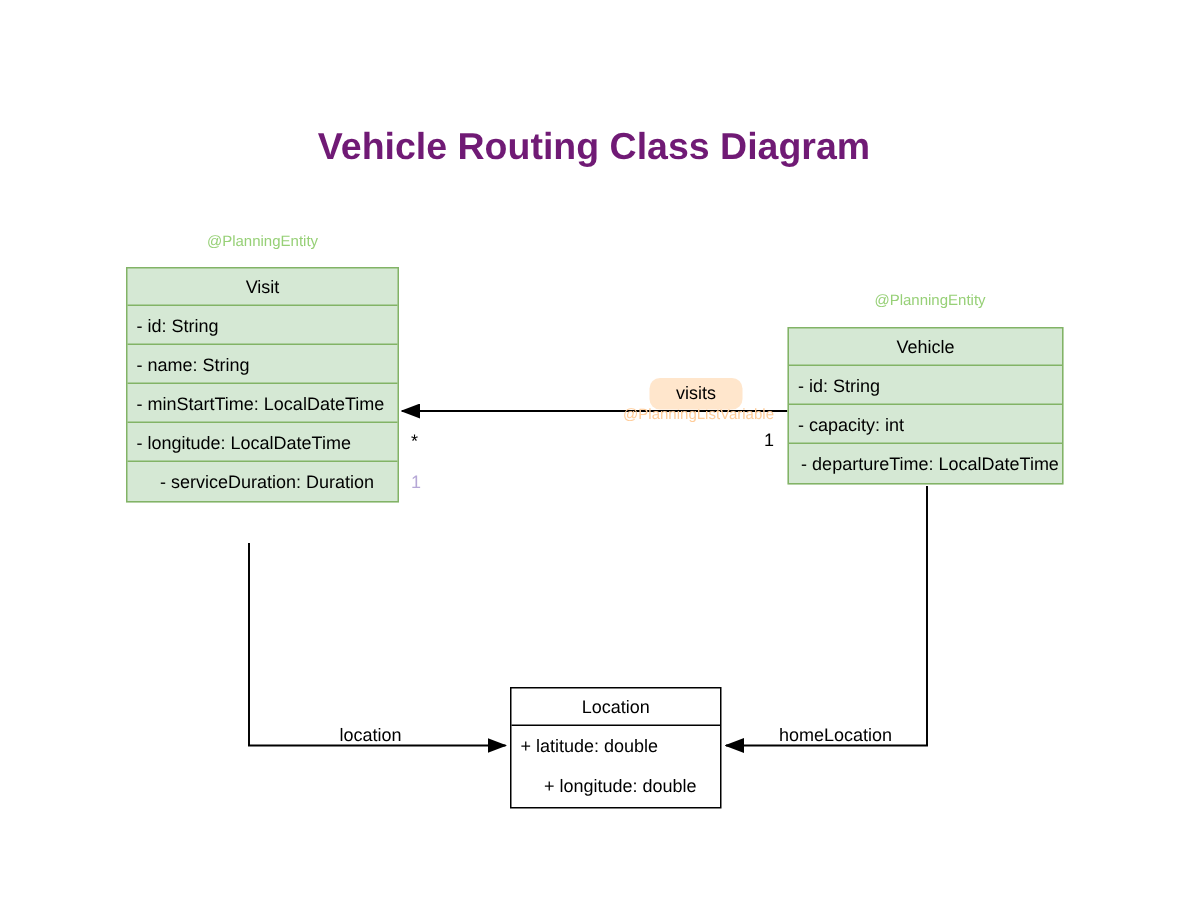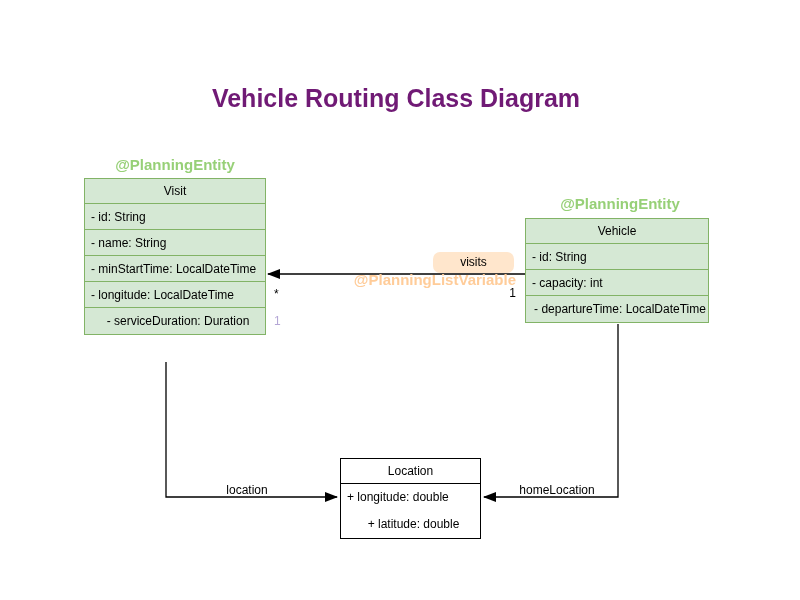--- a/index.html
+++ b/index.html
@@ -46,40 +46,40 @@
     border-color: inherit;
   }
   .uml-row:last-child { border-bottom: none; text-align: center; }
   .uml-class.plain .uml-row { height: 27px; line-height: 27px; border-bottom: none; }
   #visit-class   { left: 84px;  top: 178px; width: 182px; }
   #vehicle-class { left: 525px; top: 218px; width: 184px; }
   #location-class{ left: 340px; top: 458px; width: 141px; }
   
   .annotation {
     position: absolute;
-    font-weight: bold;
-    font-size: 15px;
+    font-weight: normal;
+    font-size: 10px;
     text-align: center;
     white-space: nowrap;
   }
   .annotation.green { color: #97d077; }
   .annotation.orange { color: #ffcc99; margin-top: 40px; }
   #visit-annotation   { left: 84px;  top: 156px; width: 182px; }
   #vehicle-annotation { left: 525px; top: 195px; width: 190px; }
   #plv-annotation     { left: 316px; top: 231px; width: 200px; text-align: right; }
   
   .edge-label {
     position: absolute;
     font-size: 12px;
     color: #000000;
     text-align: center;
     white-space: nowrap;
   }
   #visits-chip {
-    left: 433px; top: 252px; width: 81px; height: 21px;
+    left: 433px; top: 252px; width: 62px; height: 21px;
     line-height: 21px;
     background: #ffe6cc;
     border-radius: 7px;
   }
   #location-label { left: 200px; top: 483px; width: 94px; }
   #homelocation-label { left: 507px; top: 483px; width: 100px; }
   
   .multiplicity {
     position: absolute;
     font-size: 12px;
@@ -121,22 +121,22 @@
   <div class="annotation green" id="vehicle-annotation">@PlanningEntity</div>
   <div class="uml-class green" id="vehicle-class">
     <div class="uml-head">Vehicle</div>
     <div class="uml-row">- id: String</div>
     <div class="uml-row">- capacity: int</div>
     <div class="uml-row">- departureTime: LocalDateTime</div>
   </div>
 
   <div class="uml-class plain" id="location-class">
     <div class="uml-head">Location</div>
+    <div class="uml-row">+ latitude: double</div>
     <div class="uml-row">+ longitude: double</div>
-    <div class="uml-row">+ latitude: double</div>
   </div>
 
   <div class="annotation orange" id="plv-annotation">@PlanningListVariable</div>
   <div class="edge-label" id="visits-chip">visits</div>
   <div class="multiplicity" id="mult-star">*</div>
   <div class="multiplicity" id="mult-one-black">1</div>
   <div class="multiplicity" id="mult-one-purple">1</div>
 
   <div class="edge-label" id="location-label">location</div>
   <div class="edge-label" id="homelocation-label">homeLocation</div>

